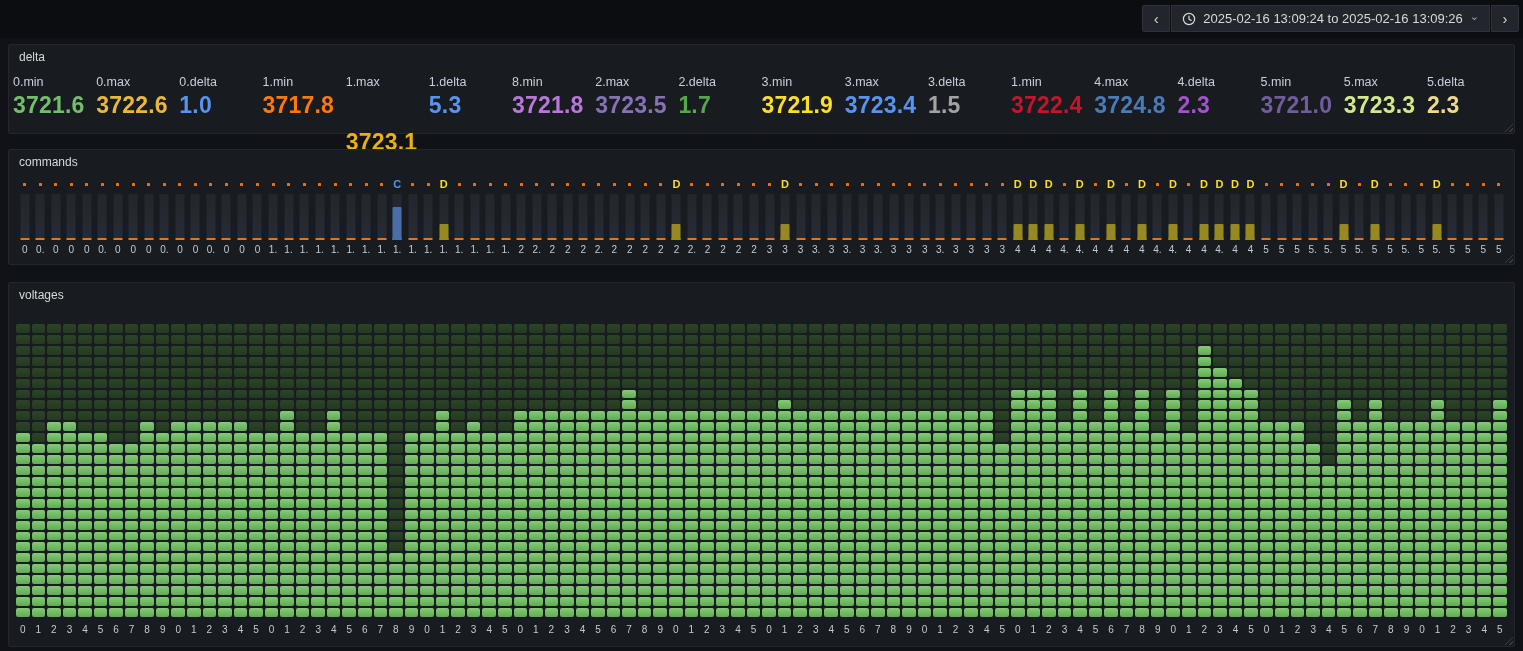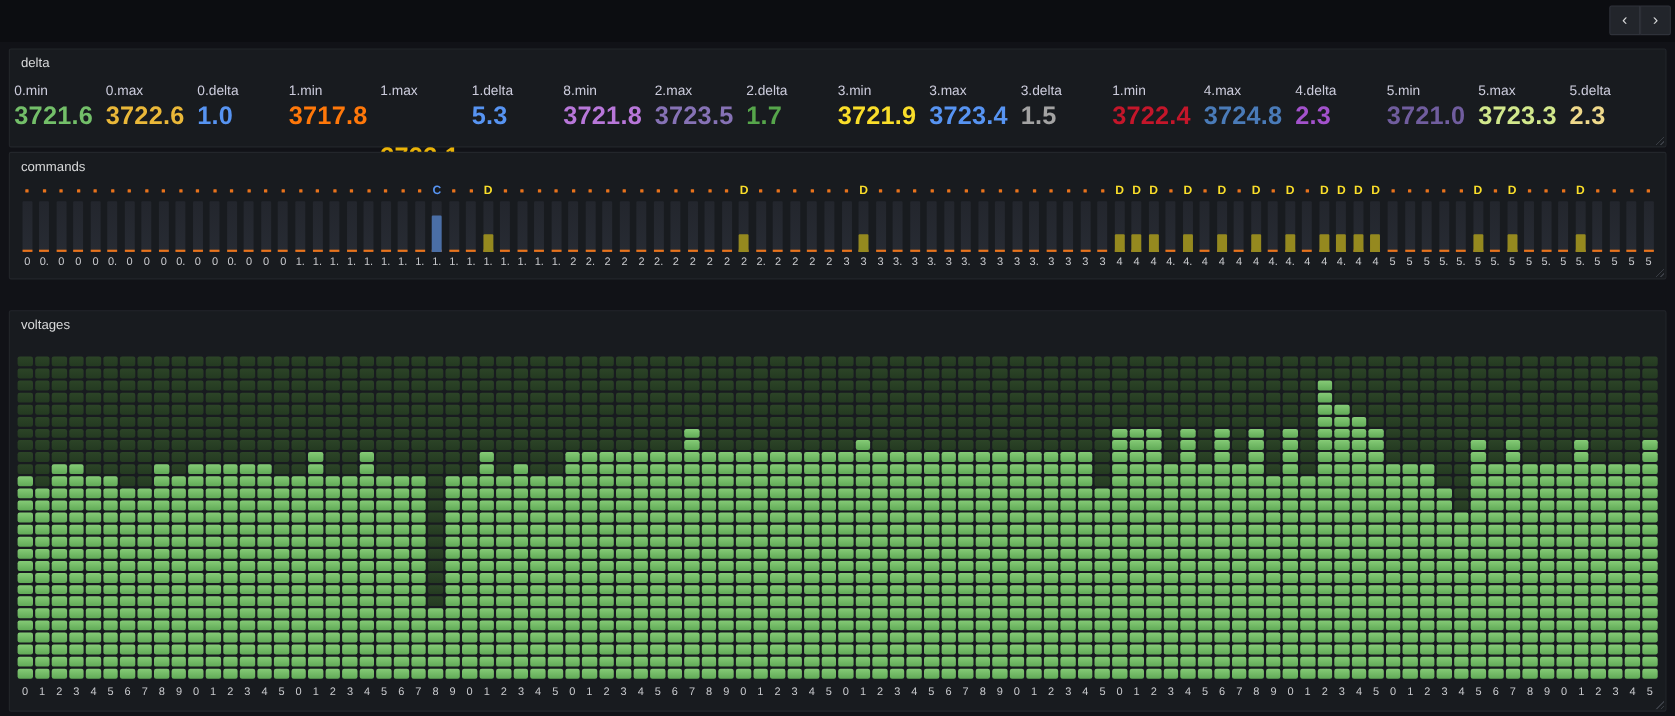--- a/index.html
+++ b/index.html
@@ -20,21 +20,21 @@
 
   
   .panel { position:absolute; left:8px; width:1507px; background:#181b1f;
            border:1px solid #23262b; border-radius:2px; }
   .panel-title { position:absolute; top:5px; left:10px; font-size:12px; font-weight:500; color:#d8d9da; cursor:pointer; }
   .panel::after { content:""; position:absolute; right:1px; bottom:1px; width:9px; height:9px;
       background:repeating-linear-gradient(-45deg, transparent 0 2px, #41454d 2px 3px);
       clip-path:polygon(100% 0, 100% 100%, 0 100%); opacity:.8; }
 
   #panel-delta    { top:44px;  height:90px; }
-  #panel-commands { top:138px; height:116px; }
+  #panel-commands { top:149px; height:116px; }
   #panel-voltages { top:282px; height:365px; }
 
   
   .stats-row { position:absolute; left:4px; right:4px; top:30px; display:flex; }
   .stat { flex:1 1 0; text-align:left; }
   .stat-label { font-size:12.5px; color:#ccccdc; margin-bottom:3px; }
   .stat-value { font-size:23px; font-weight:700; letter-spacing:.2px; }
 
   
   .cmd-chart { position:absolute; left:8px; right:8px; top:26px; bottom:6px; display:flex; }
@@ -59,20 +59,30 @@
   .volt-axis { position:absolute; left:6px; right:6px; bottom:6px; height:16px; display:flex; }
   .volt-axis span { flex:1 1 0; text-align:center; font-size:10px; color:#c8c9cd; }
 </style>
 </head>
 <body>
 
 <div class="topbar">
   <div class="timepicker">
     <div class="tp-btn">
       <span>‹</span>
+    </div>
+    <div class="tp-main">
+      <span style="display:flex;">
+        <svg width="14" height="14" viewBox="0 0 16 16">
+            <circle cx="8" cy="8" r="6.4" fill="none" stroke="#d8d9da" stroke-width="1.4"></circle>
+            <path d="M8 4.6 V8.2 L10.4 9.6" fill="none" stroke="#d8d9da" stroke-width="1.4" stroke-linecap="round"></path>
+          </svg>
+      </span>
+      <span>2025-02-16 13:09:24 to 2025-02-16 13:09:26</span>
+      <span class="tp-caret">⌄</span>
     </div>
     <div class="tp-btn">
       <span>›</span>
     </div>
   </div>
 </div>
 
 <div class="panel" id="panel-delta">
   <div class="panel-title">delta</div>
   <div class="stats-row">

